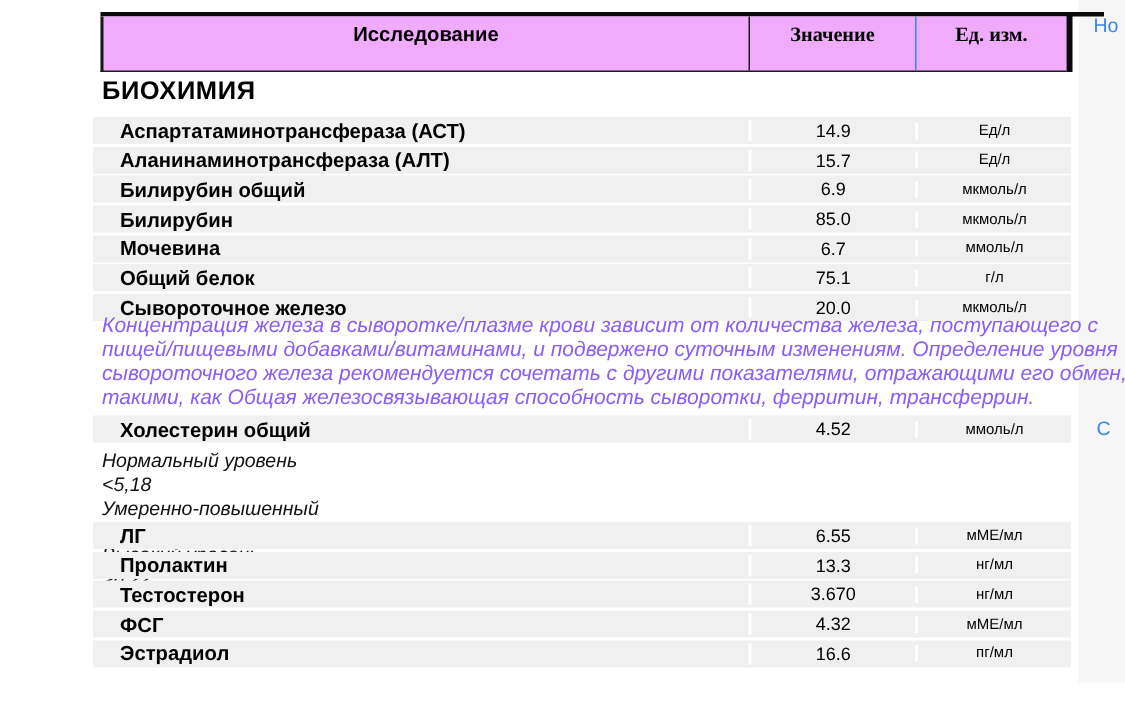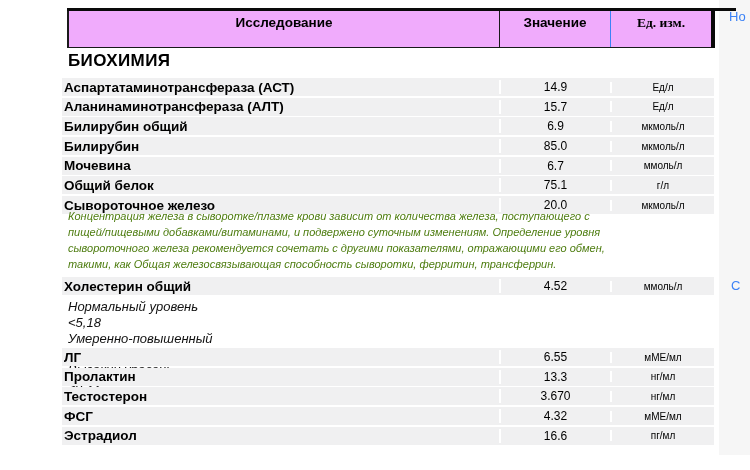--- a/index.html
+++ b/index.html
@@ -9,38 +9,38 @@
   }
   
   .topline{position:absolute;left:67px;top:8px;width:669px;height:3px;background:#0a0a0a;}
   .header-box{
     position:absolute;left:67px;top:11px;width:644px;height:37px;box-sizing:border-box;
     border-left:2px solid #1a1a1a;border-bottom:1px solid #1a1a1a;
     display:flex;background:#f0abfc;
   }
   .hcell{box-sizing:border-box;padding-top:4px;text-align:center;font-weight:bold;font-size:13.5px;}
   .hc1{width:430px;}
-  .hc2{width:111px;border-left:1px solid #1a1a1a;}
+  .hc2{width:111px;border-left:1px solid #1a1a1a;font-family:Liberation Serif, serif;}
   .hc3{width:101px;border-left:1px solid #3b82f6;font-family:Liberation Serif, serif;}
   .thickline{position:absolute;left:711px;top:8px;width:4px;height:40px;background:#0a0a0a;}
   
   .section-title{position:absolute;left:68px;top:51px;font-size:17px;font-weight:bold;letter-spacing:.4px;}
   
   .rowgroup{position:absolute;left:62px;width:652px;}
   .rg-a{top:78px;}
   .rg-chol{top:277px;}
   .rg-b{top:348px;}
   .row{height:18px;margin-bottom:1.7px;background:#f0f0f1;display:flex;align-items:center;}
-  .rname{width:437px;box-sizing:border-box;padding-left:2px;font-weight:bold;font-size:13.5px;
+  .rname{width:437px;box-sizing:border-box;padding-left:18px;font-weight:bold;font-size:13.5px;
          white-space:nowrap;overflow:hidden;}
   .rval{width:111px;box-sizing:border-box;border-left:2px solid #fff;text-align:center;font-size:12px;}
   .runit{width:104px;box-sizing:border-box;border-left:2px solid #fff;text-align:center;font-size:10px;}
   
-  .iron-note{position:absolute;left:68px;top:209px;width:682px;font-style:italic;font-size:11px;
-             line-height:15.9px;color:#4d7c0f;}
+  .iron-note{position:absolute;left:68px;top:209px;width:682px;font-style:italic;font-size:14px;
+             line-height:15.9px;color:#8b5cf6;}
   .iron-note div{white-space:nowrap;overflow:hidden;}
   .chol-note{position:absolute;left:68px;top:299px;width:400px;font-style:italic;font-size:13px;
              line-height:15.8px;color:#111;}
   .chol-line{display:flex;flex-direction:column;}
   .chol-label{width:164px;}
   
   .right-strip{position:absolute;left:719px;top:0;width:31px;height:455px;background:#f6f6f6;}
   .frag{position:absolute;color:#3b82f6;font-size:13px;white-space:nowrap;}
   .frag-top{left:729px;top:9px;}
   .frag-mid{left:731px;top:278px;}

